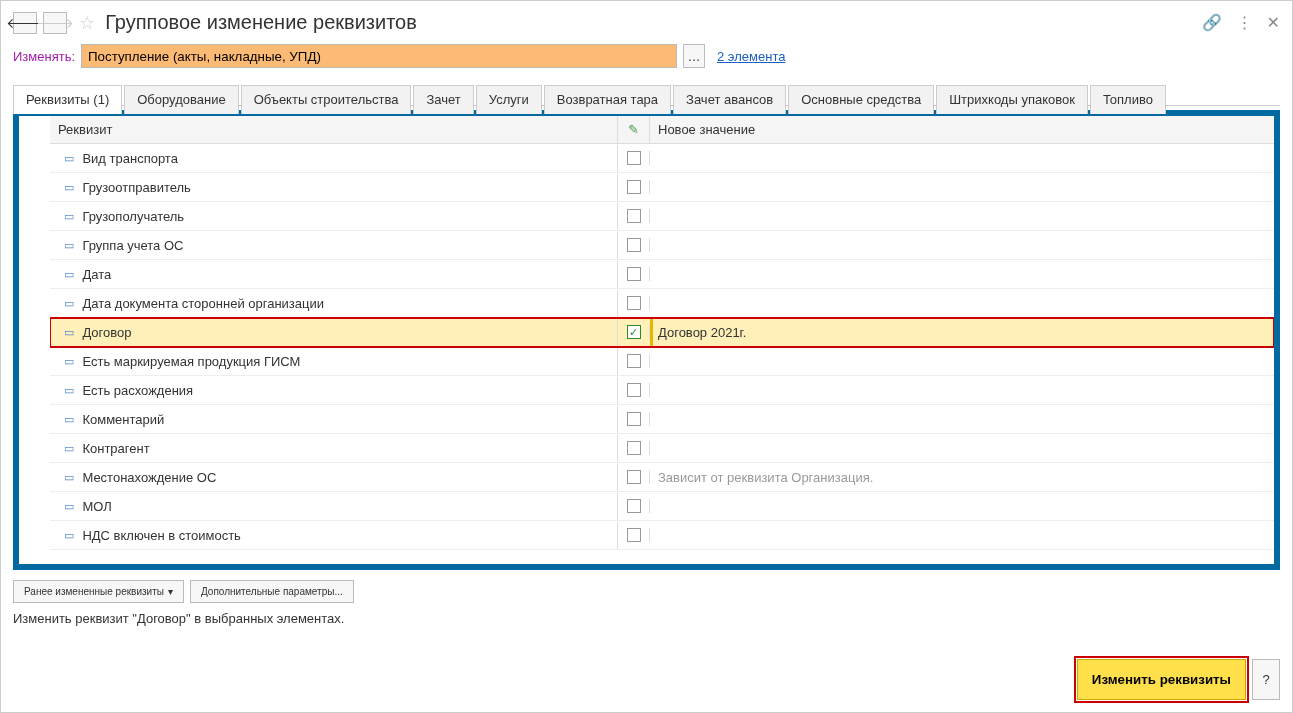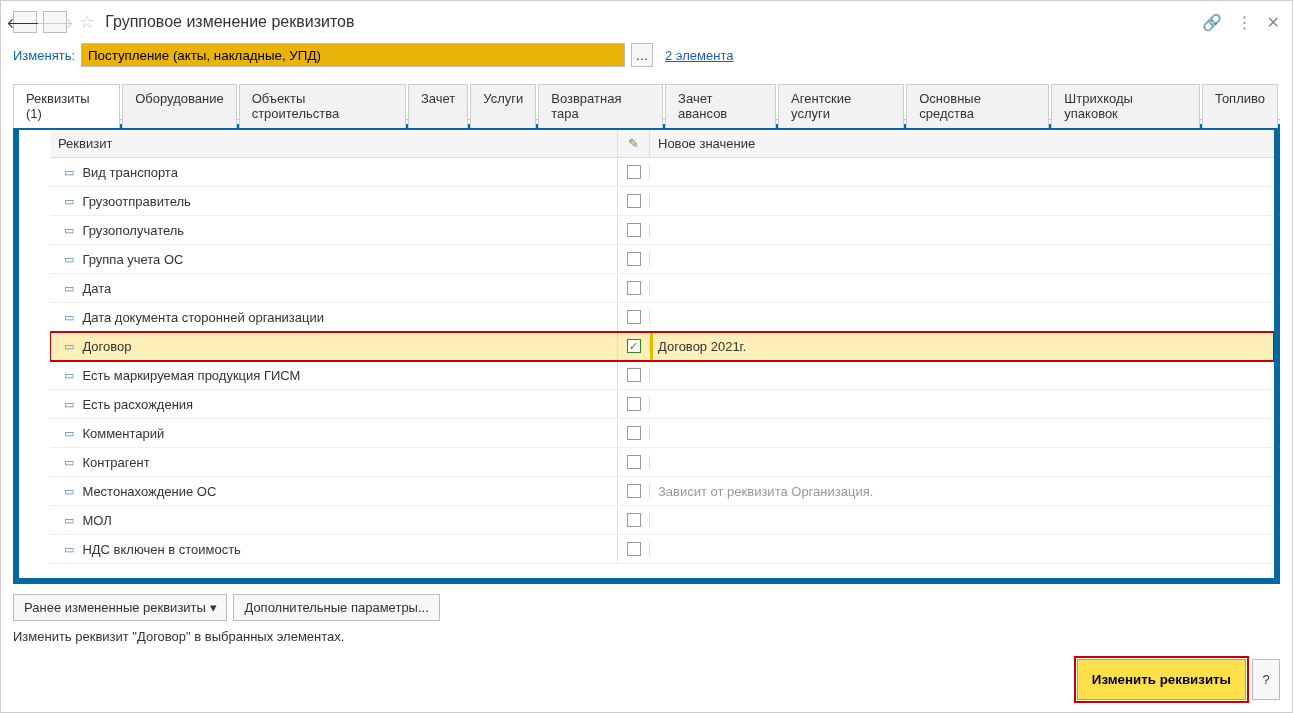--- a/index.html
+++ b/index.html
@@ -33,37 +33,37 @@
     border: 1px solid #bbb;
     background: #f7f7f7;
     display: flex;
     align-items: center;
     justify-content: center;
     font-size: 14px;
     cursor: pointer;
   }
   .nav-btn.disabled { color: #ccc; }
   .star-icon { color: #ccc; font-size: 18px; margin-left: 6px; }
-  .window-title { font-size: 16px; color: #333; margin-left: 4px; }
+  .window-title { font-size: 20px; color: #333; margin-left: 4px; }
   .title-right { margin-left: auto; display: flex; gap: 14px; align-items: center; }
   .title-right span { color: #888; cursor: pointer; font-size: 16px; }
 
   .filter-row {
     display: flex;
     align-items: center;
     gap: 6px;
     padding: 2px 4px 8px 4px;
   }
-  .filter-label { color: #0369a1; }
+  .filter-label { color: #a21caf; }
   .filter-input {
     border: 1px solid #bbb;
     padding: 3px 6px;
-    width: 544px;
+    width: 596px;
     height: 24px;
-    background: #eab308;
+    background: #fdba74;
   }
   .filter-btn {
     border: 1px solid #bbb;
     width: 22px;
     height: 24px;
     background: #f7f7f7;
     display: flex;
     align-items: center;
     justify-content: center;
     cursor: pointer;
@@ -138,21 +138,21 @@
   .bottom-buttons {
     display: flex;
     gap: 6px;
     padding: 6px 4px 2px 4px;
   }
   .btn {
     border: 1px solid #bbb;
     background: #f7f7f7;
     padding: 5px 10px;
     cursor: pointer;
-    font-size: 13px;
+    font-size: 10px;
     display: flex;
     align-items: center;
     gap: 4px;
   }
   .status-text { padding: 6px 4px; color: #333; }
 
   .footer {
     margin-top: auto;
     display: flex;
     justify-content: flex-end;
@@ -203,21 +203,20 @@
   </div>
 
   <div class="tabs">
     <div class="tab active">Реквизиты (1)</div>
     <div class="tab">Оборудование</div>
     <div class="tab">Объекты строительства</div>
     <div class="tab">Зачет</div>
     <div class="tab">Услуги</div>
     <div class="tab">Возвратная тара</div>
     <div class="tab">Зачет авансов</div>
-    <div class="tab">Агентские услуги</div>
     <div class="tab">Основные средства</div>
     <div class="tab">Штрихкоды упаковок</div>
     <div class="tab">Топливо</div>
   </div>
 
   <div class="grid-container">
     <div class="grid-header">
       <div class="col-rek">Реквизит</div>
       <div class="col-chk">
           <span class="pencil-icon">✎</span>

